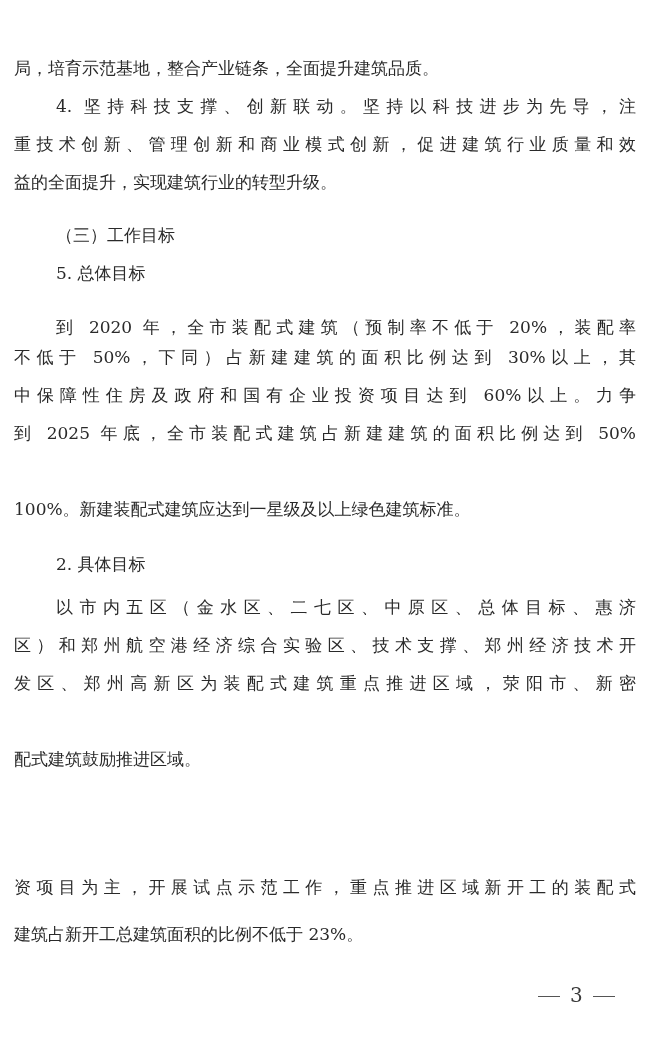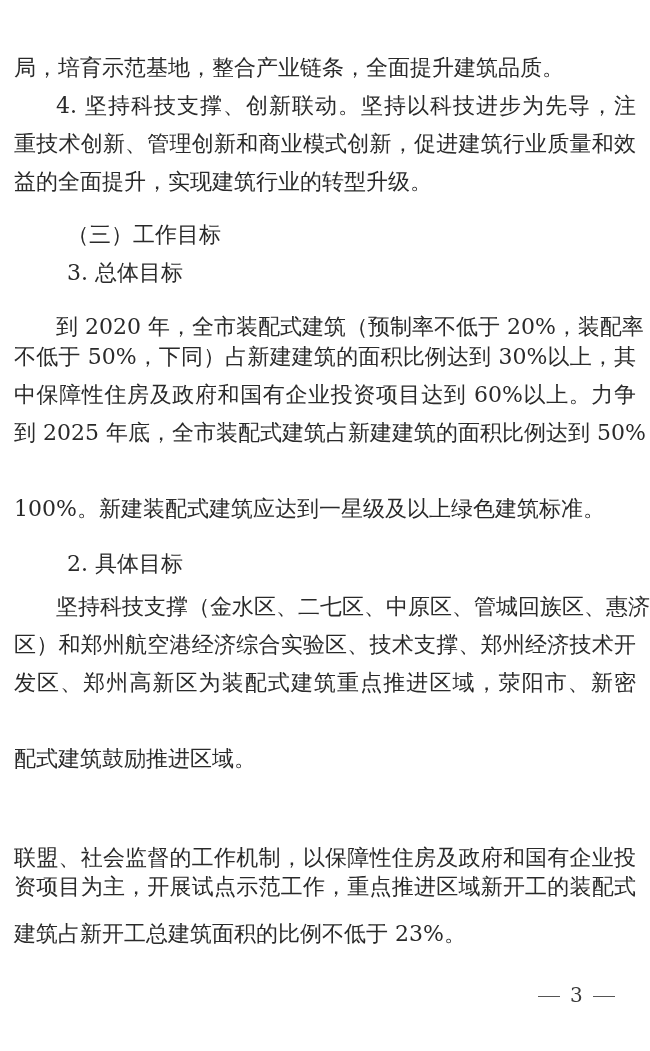--- a/index.html
+++ b/index.html
@@ -14,59 +14,58 @@
     .page {
       position: absolute;
       left: 0; top: 0; width: 650px; height: 1051px;
     }
     .line {
       position: absolute;
       left: 14px;
       width: 622px;
       height: 38px;
       line-height: 38px;
-      font-size: 22px;
+      font-size: 17px;
       white-space: nowrap;
       text-align: justify;
       text-align-last: justify;
       letter-spacing: 0px;
     }
     .line.last { text-align-last: left; }
     .line.indent { left: 56px; width: 580px; }
-    .line.heading { text-align-last: left; margin-left: 11px; }
+    .line.heading { text-align-last: left; }
     .page-number {
       position: absolute;
       left: 528px; top: 980px;
       font-size: 20px;
       line-height: 30px;
       white-space: nowrap;
       color: #3a3a3a;
     }
     .page-number .dash { display: inline-block; width: 22px; border-top: 1px solid #555; vertical-align: middle; margin: 0 10px; }
   </style>
 </head>
 <body>
 
 <div class="page">
   <div class="line last" style="top:49px">局，培育示范基地，整合产业链条，全面提升建筑品质。</div>
   <div class="line indent" style="top:87px">4. 坚持科技支撑、创新联动。坚持以科技进步为先导，注</div>
   <div class="line last" style="top:163px">益的全面提升，实现建筑行业的转型升级。</div>
   <div class="line" style="top:125px">重技术创新、管理创新和商业模式创新，促进建筑行业质量和效</div>
   <div class="line indent heading" style="top:216px">（三）工作目标</div>
-  <div class="line indent heading" style="top:254px">3. 总体目标</div>
+  <div class="line indent heading" style="top:254px">5. 总体目标</div>
   <div class="line indent" style="top:308px">到 2020 年，全市装配式建筑（预制率不低于 20%，装配率</div>
   <div class="line" style="top:338px">不低于 50%，下同）占新建建筑的面积比例达到 30%以上，其</div>
   <div class="line" style="top:376px">中保障性住房及政府和国有企业投资项目达到 60%以上。力争</div>
   <div class="line" style="top:414px">到 2025 年底，全市装配式建筑占新建建筑的面积比例达到 50%</div>
   <div class="line last" style="top:490px">100%。新建装配式建筑应达到一星级及以上绿色建筑标准。</div>
   <div class="line indent heading" style="top:545px">2. 具体目标</div>
-  <div class="line indent" style="top:588px">坚持科技支撑（金水区、二七区、中原区、管城回族区、惠济</div>
+  <div class="line indent" style="top:588px">以市内五区（金水区、二七区、中原区、总体目标、惠济</div>
   <div class="line" style="top:626px">区）和郑州航空港经济综合实验区、技术支撑、郑州经济技术开</div>
   <div class="line" style="top:664px">发区、郑州高新区为装配式建筑重点推进区域，荥阳市、新密</div>
   <div class="line last" style="top:740px">配式建筑鼓励推进区域。</div>
-  <div class="line" style="top:839px">联盟、社会监督的工作机制，以保障性住房及政府和国有企业投</div>
   <div class="line" style="top:868px">资项目为主，开展试点示范工作，重点推进区域新开工的装配式</div>
   <div class="line last" style="top:915px">建筑占新开工总建筑面积的比例不低于 23%。</div>
 
   <div class="page-number">
     <span class="dash"></span><span>3</span><span class="dash"></span>
   </div>
 </div>
 
 </body></html>

